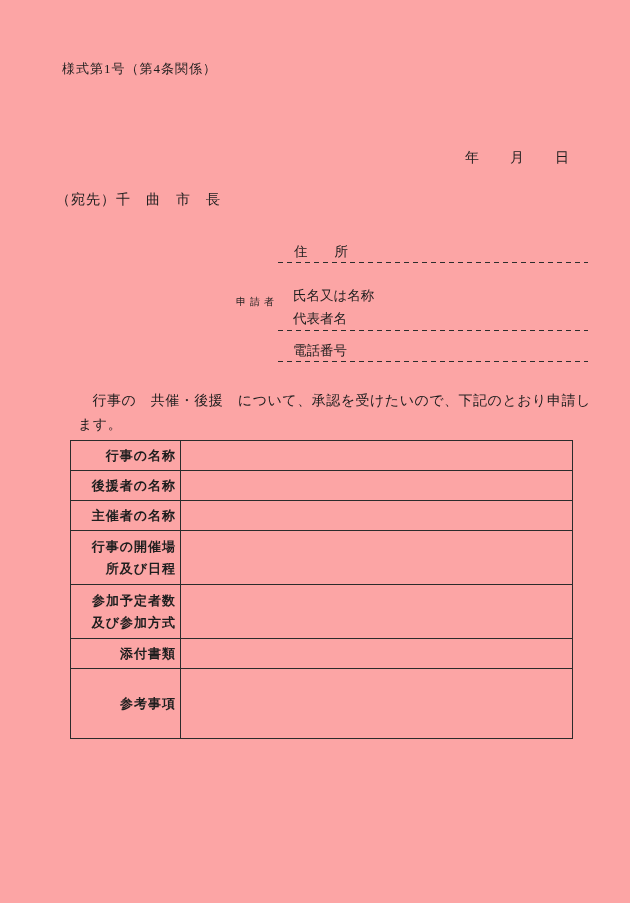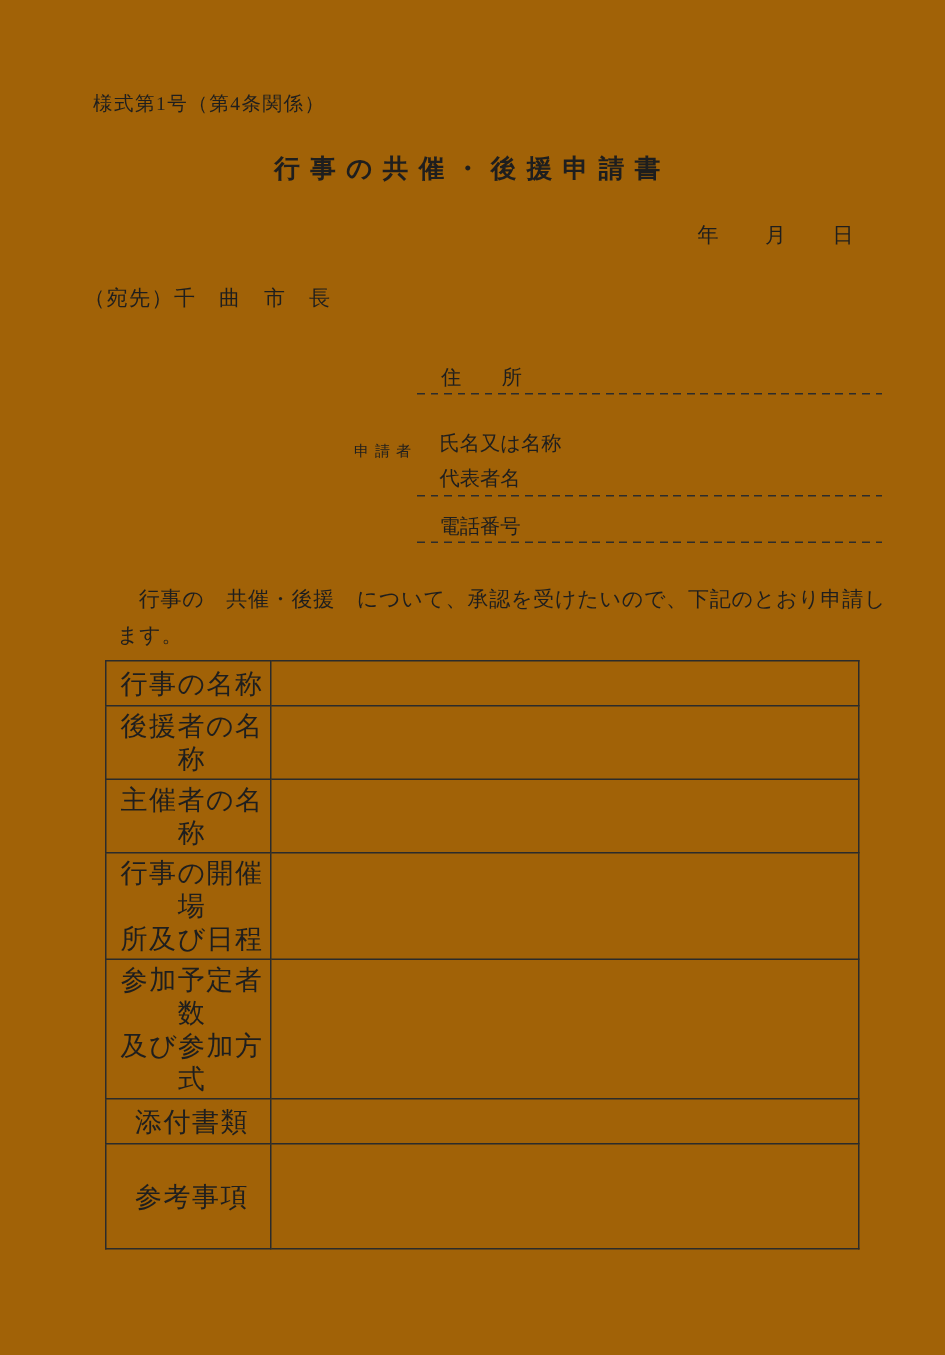--- a/index.html
+++ b/index.html
@@ -1,20 +1,20 @@
 <!DOCTYPE html>
 <html><head>
 <meta charset="utf-8">
 <style>
   html,body { margin:0; padding:0; background:#e9e9e9; }
   .page {
     position:relative;
     width:630px; height:903px;
     margin:0 auto;
-    background:#a16207;
+    background:#fca5a5;
     color:#1e1e1e;
     font-family:"Liberation Serif","DejaVu Serif",serif;
     overflow:hidden;
   }
   .abs { position:absolute; line-height:1; white-space:pre; }
 
   .form-number { left:62px; top:62px; font-size:13px; letter-spacing:1px; }
   .title {
     left:0; right:0; top:104px;
     margin:0; text-align:center;
@@ -49,41 +49,40 @@
     position:absolute; left:70px; top:440px;
     width:503px; table-layout:fixed;
     border-collapse:collapse;
   }
   .form-table th, .form-table td {
     border:1px solid #2b2b2b;
     vertical-align:middle;
   }
   .form-table th {
     width:96px;
-    font-weight:normal; text-align:center;
+    font-weight:bold; text-align:right;
     padding:2px 4px 2px 9px;
-    font-size:18px; letter-spacing:1px; line-height:22px;
+    font-size:13px; letter-spacing:1px; line-height:22px;
     white-space:pre-line;
   }
   .form-table td { padding:0 6px; font-size:13px; }
   tr.h30 { height:30px; }
   tr.h60 { height:60px; }
   tr.h54 { height:54px; }
   tr.h70 { height:70px;padding-left:10px; }
 
   .footer-note { left:75px; top:809px; font-size:13.5px; letter-spacing:0.5px; }
 </style>
 </head>
 <body>
 
 <div class="page">
 
   <div class="abs form-number">様式第1号（第4条関係）</div>
 
-  <h1 class="abs title">行事の共催・後援申請書</h1>
 
   <div class="abs date-line">年　　月　　日</div>
 
   <div class="abs addressee">（宛先）千　曲　市　長</div>
 
   <div class="abs applicant-label">申請者</div>
 
   <div class="abs addr-label">住　　所</div>
   <div class="dash dash1"></div>
 

